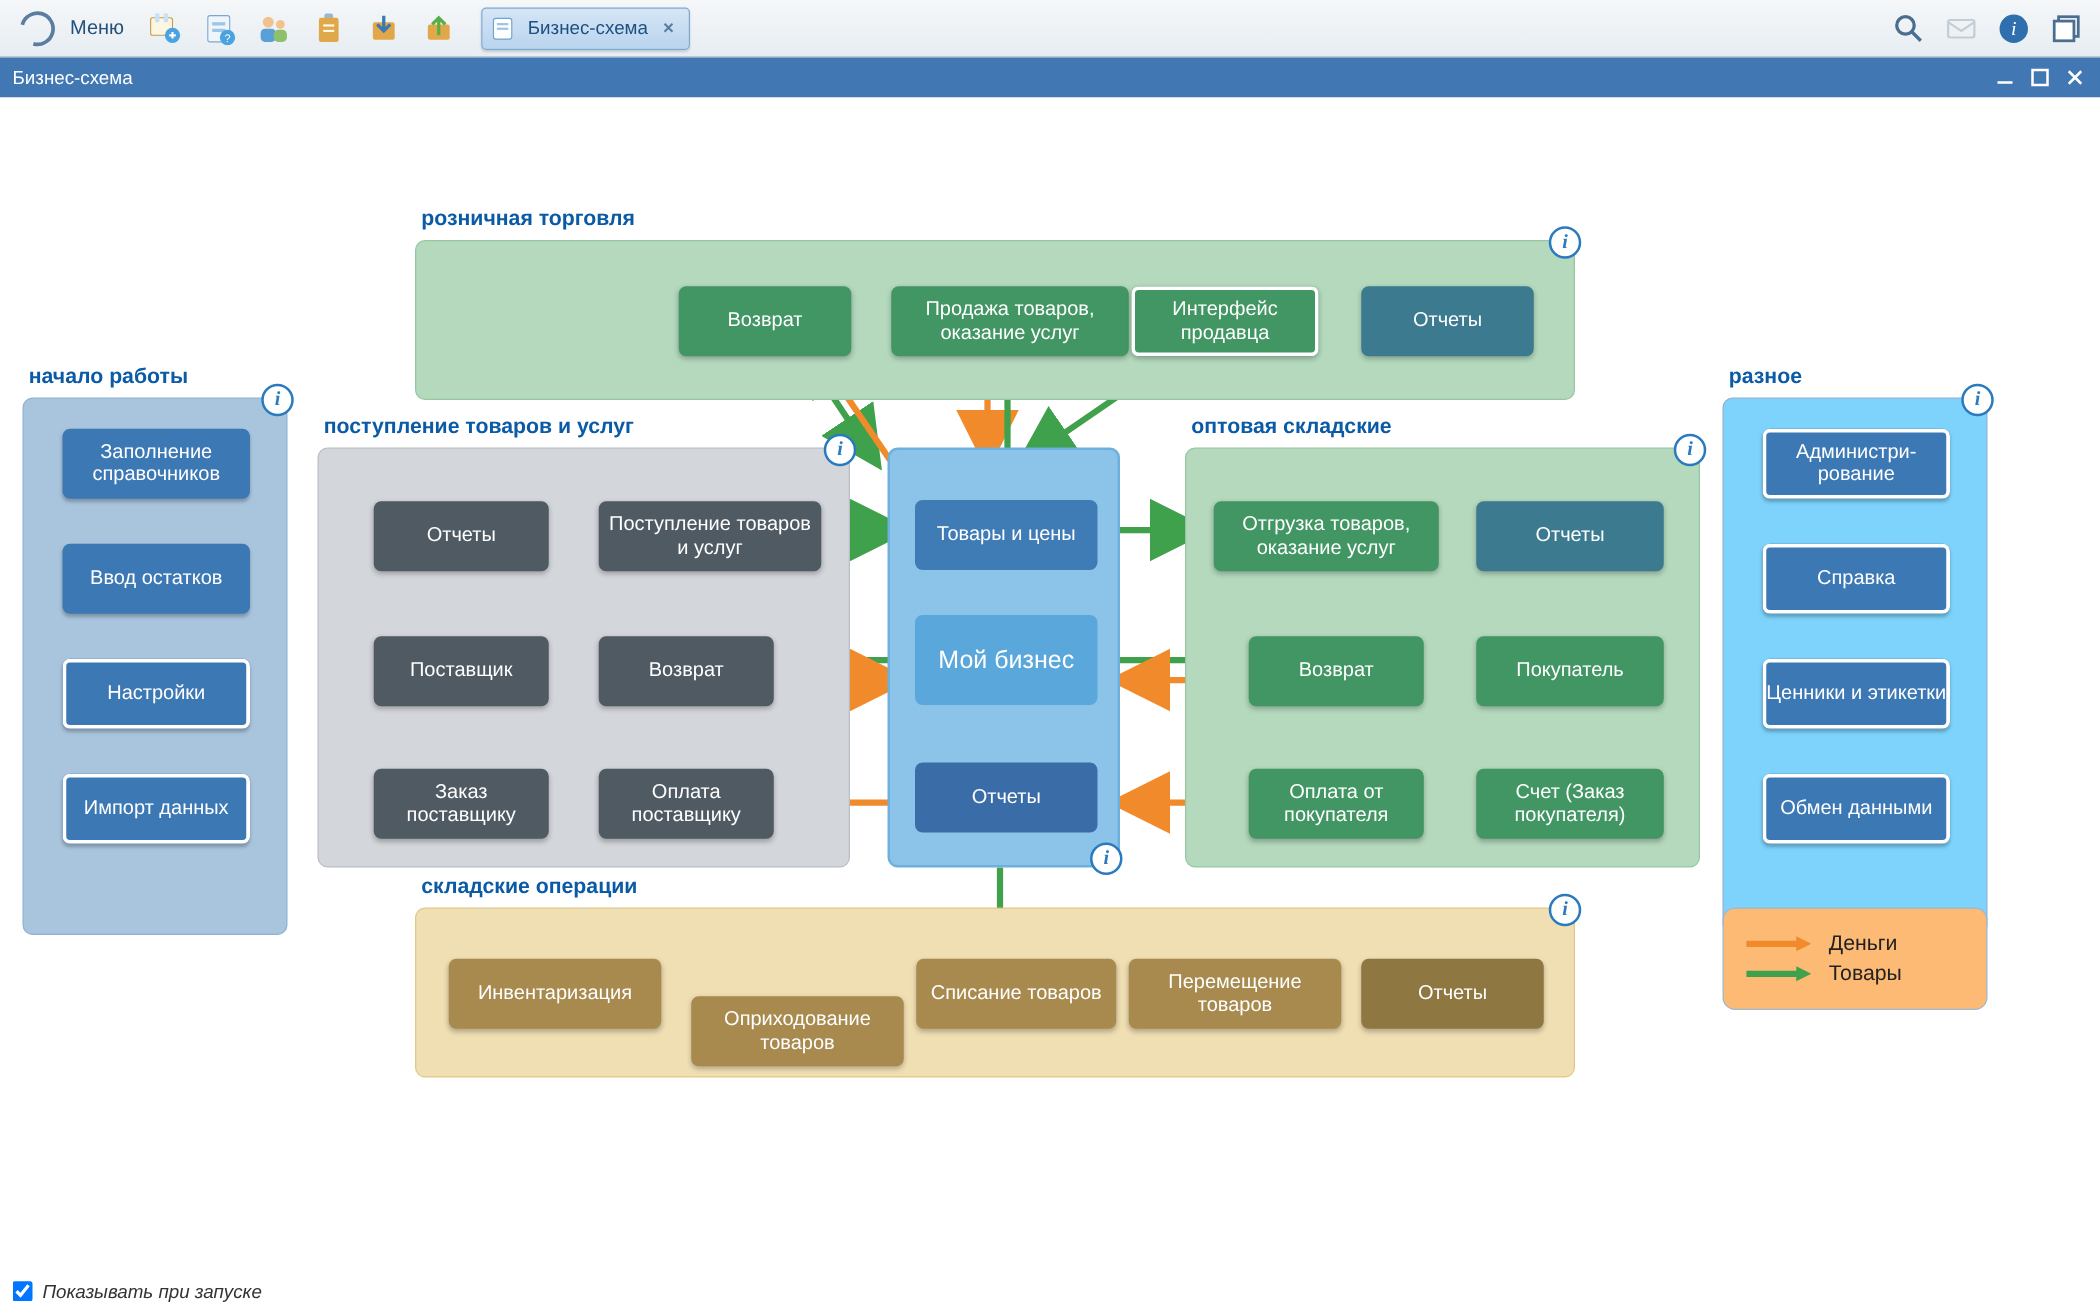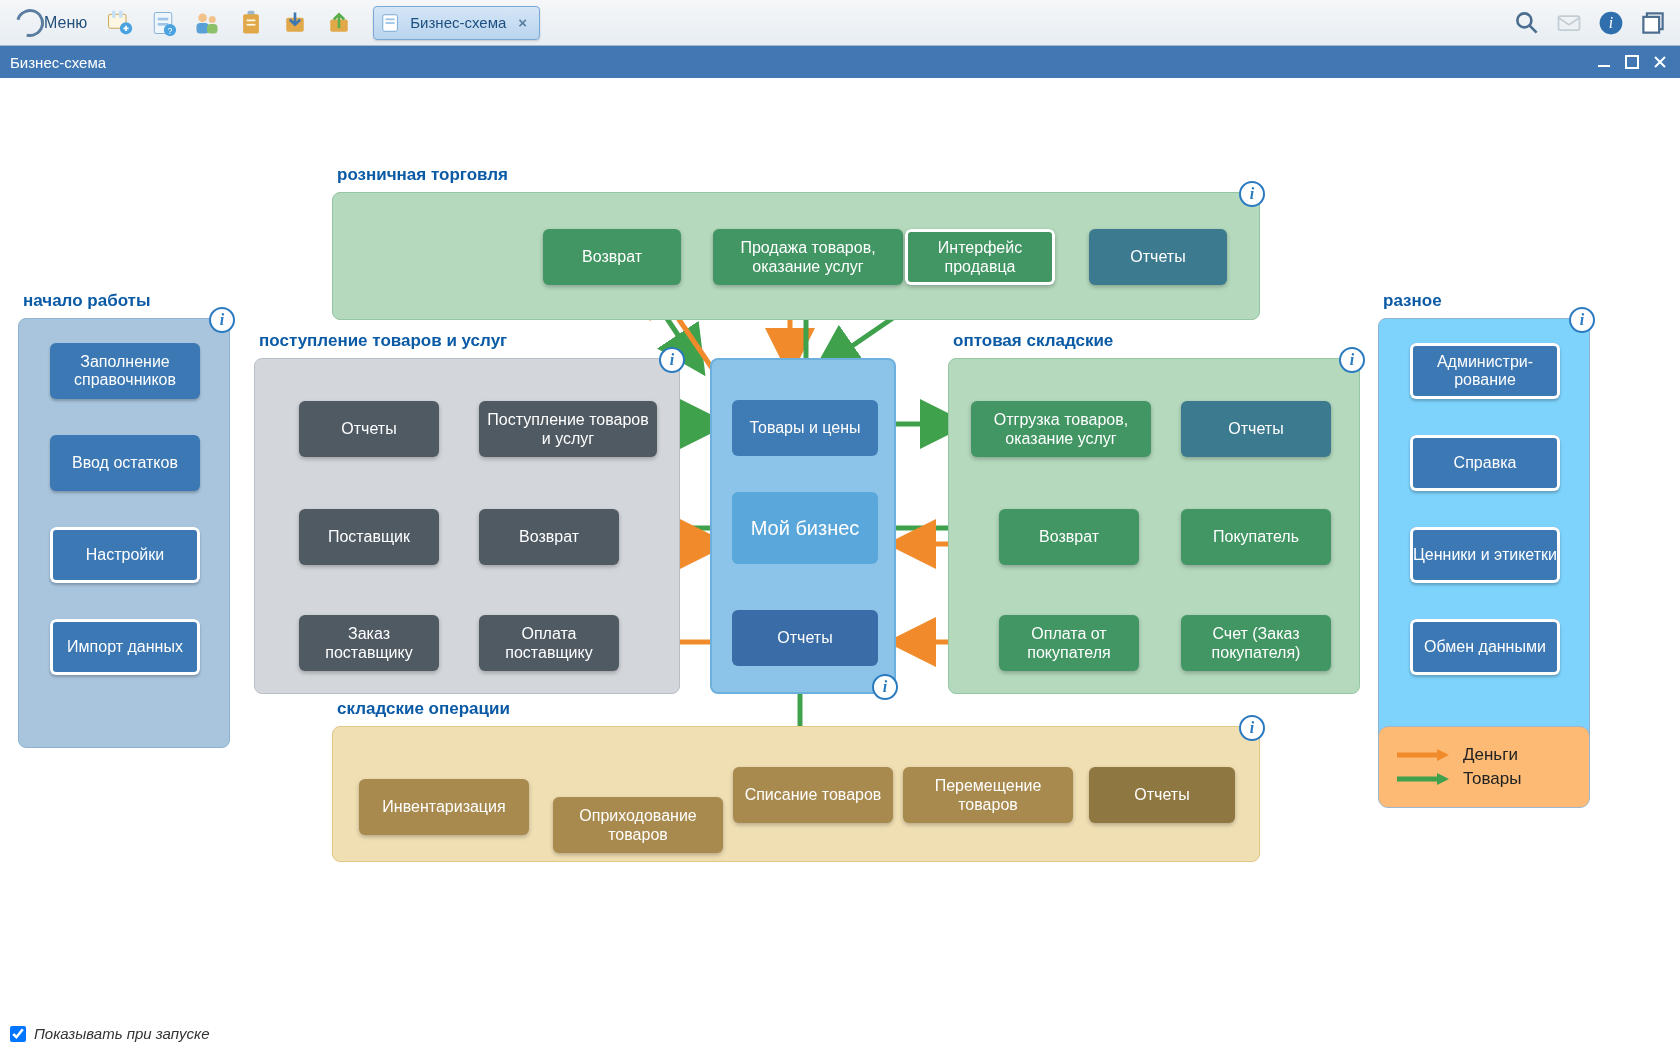--- a/index.html
+++ b/index.html
@@ -1,20 +1,20 @@
 <!DOCTYPE html>
 <html><head>
 <meta charset="utf-8">
 <style>
 * { box-sizing: border-box; margin: 0; padding: 0; }
 html, body { width: 1680px; height: 1050px; font-family: "Segoe UI", Arial, sans-serif; font-size: 15px; overflow: hidden; background: #fff; }
 
 
 #topbar { height: 46px; background: linear-gradient(#f5f7f9,#e7edf2); border-bottom: 1px solid #a8b8c8; display: flex; align-items: center; padding: 0 6px; }
-#menu-btn { display: flex; align-items: center; gap: 0; padding: 4px 10px; cursor: pointer; color: #24517a; font-size: 16px; }
+#menu-btn { display: flex; align-items: center; gap: 12px; padding: 4px 10px; cursor: pointer; color: #24517a; font-size: 16px; }
 #menu-btn .swirl { width: 28px; height: 28px; border: 3px solid #5a7da0; border-radius: 50%; border-left-color: transparent; transform: rotate(-30deg); }
 .tb-ico { width: 32px; height: 32px; margin: 0 6px; border-radius: 4px; display: flex; align-items: center; justify-content: center; cursor: pointer; }
 .tb-ico svg { width: 28px; height: 28px; }
 #doc-tab { margin-left: 12px; height: 34px; background: linear-gradient(#d5e6f6,#b9d4ee); border: 1px solid #7aa8d4; border-radius: 4px; display: flex; align-items: center; padding: 0 8px 0 6px; gap: 8px; color: #1d4f80; box-shadow: 0 1px 2px rgba(0,0,0,.15); }
 #doc-tab .tab-ico { width: 22px; height: 22px; }
 #doc-tab .x { color: #5b7e9f; font-weight: bold; cursor: pointer; padding: 0 4px; }
 #topbar .spacer { flex: 1; }
 .tool-ico { width: 34px; height: 34px; margin: 0 4px; display: flex; align-items: center; justify-content: center; cursor: pointer; color: #4b6d8f; }
 .tool-ico svg { width: 28px; height: 28px; }
 
@@ -48,21 +48,21 @@
 
 
 #legend { position: absolute; border: 1px solid #9db7cf; border-radius: 10px; background: #fdba74; padding: 14px 18px; }
 #legend .row { display: flex; align-items: center; gap: 14px; font-size: 17px; color: #222; margin: 4px 0; }
 #legend svg { width: 52px; height: 14px; }
 
 
 #arrows { position: absolute; inset: 0; pointer-events: none; }
 
 
-#footer { position: absolute; left: 10px; bottom: 8px; display: flex; align-items: center; gap: 8px; font-style: italic; color: #333; font-size: 15px; margin-top: 12px; }
+#footer { position: absolute; left: 10px; bottom: 8px; display: flex; gap: 8px; font-style: italic; color: #333; font-size: 15px; margin-top: 12px; }
 #footer input { width: 16px; height: 16px; }
 
 
 #center-box { background: #8cc3e8; border: 2px solid #6eb0dd; border-radius: 8px; }
 #center-box .node { box-shadow: none; }
 .mybiz { background: #5aa7db !important; font-size: 20px; font-weight: 500; }
 </style>
 </head>
 <body>
 
@@ -335,21 +335,21 @@
         <span>Оплата от покупателя</span>
       </div>
     <div class="node green" style="left:232px; top:256px; width:150px; height:56px;">
         <span>Счет (Заказ покупателя)</span>
       </div>
   </div>
 
   <div class="region" style="left:332px; top:648px; width:928px; height:136px; background:#f1dfb4; border:1px solid #e1c884;">
     <div class="region-title">складские операции</div>
     <div class="info-badge info-tr">i</div>
-    <div class="node olive" style="left:26px;  top:52px; width:170px; height:56px;">
+    <div class="node olive" style="left:26px;  top:40px; width:170px; height:56px;">
         <span>Инвентаризация</span>
       </div>
     <div class="node olive" style="left:220px; top:40px; width:170px; height:56px;margin-top:30px;">
         <span>Оприходование товаров</span>
       </div>
     <div class="node olive" style="left:400px; top:40px; width:160px; height:56px;">
         <span>Списание товаров</span>
       </div>
     <div class="node olive" style="left:570px; top:40px; width:170px; height:56px;">
         <span>Перемещение товаров</span>

